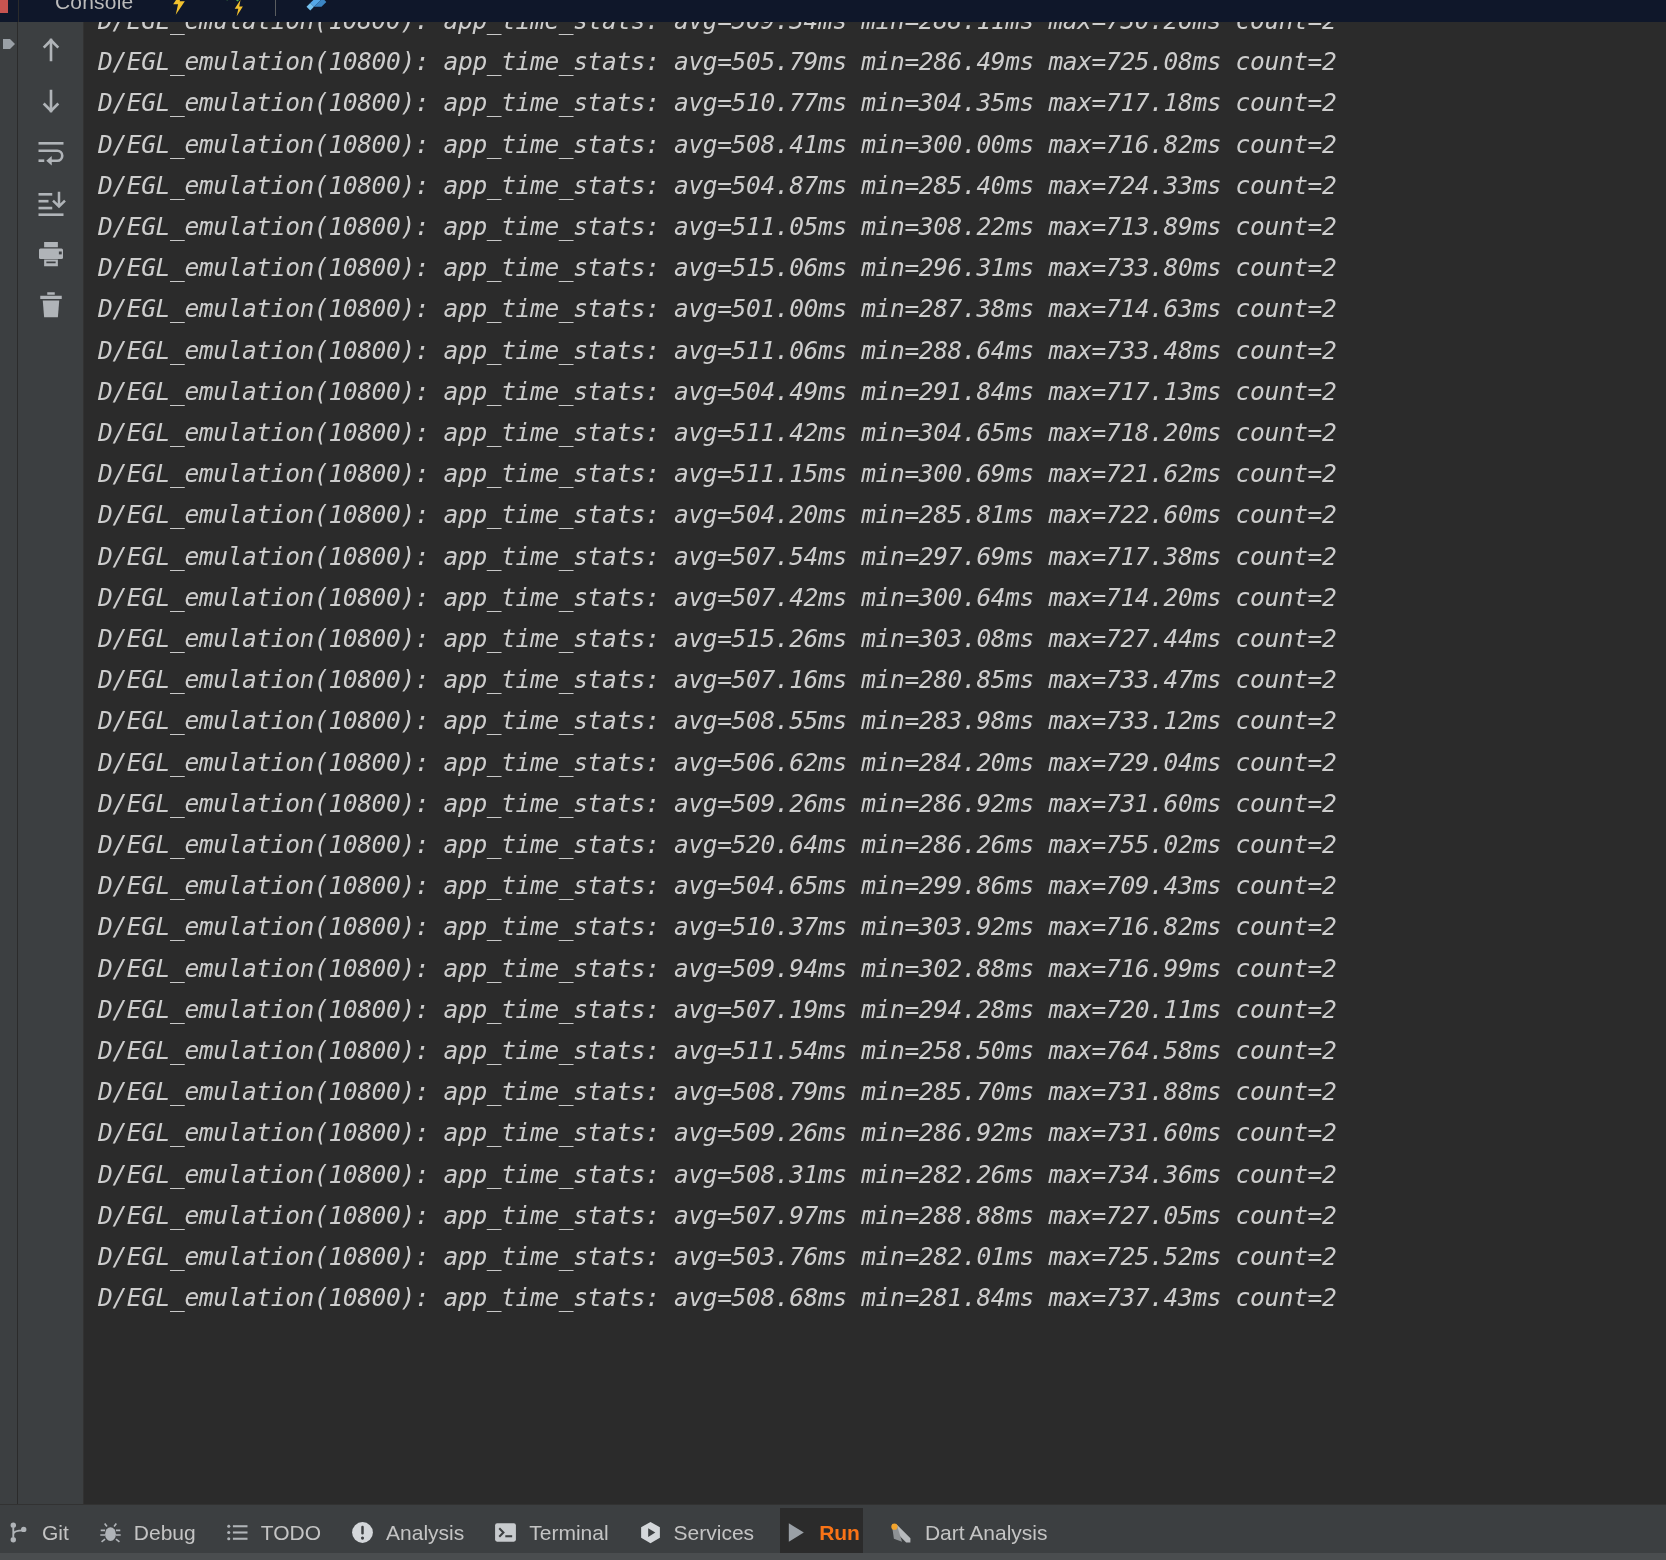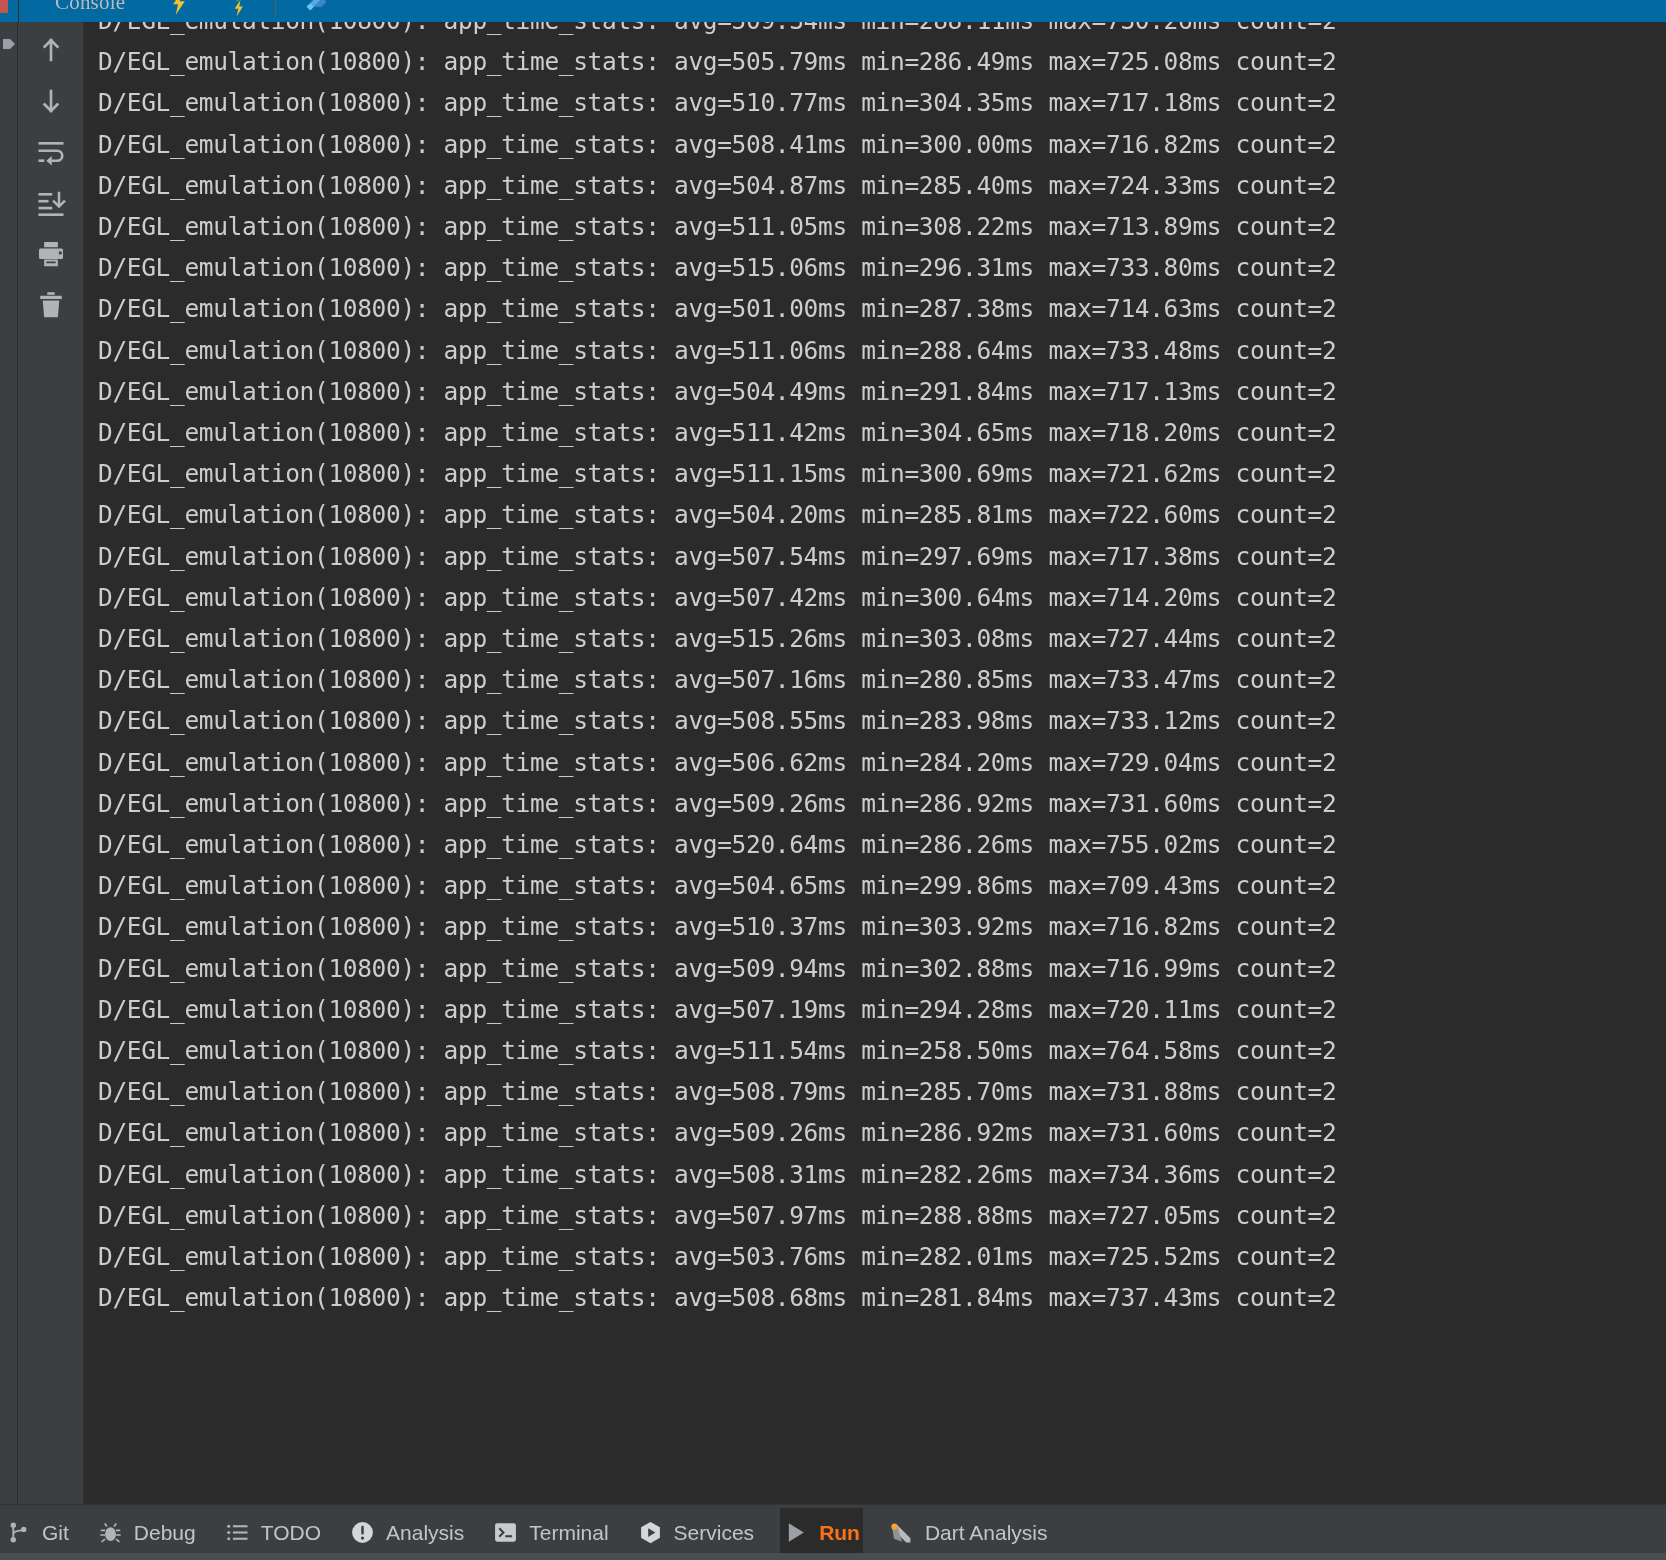--- a/index.html
+++ b/index.html
@@ -14,26 +14,25 @@
     width: 1666px; height: 1560px;
     background: #3c3f41;
     display: flex;
     flex-direction: column;
   }
 
   
   .top-strip {
     position: relative;
     height: 22px;
-    background: #0369a1;
+    background: #0f172a;
     flex: 0 0 22px;
     display: flex;
     align-items: flex-start;
     overflow: hidden;
-    font-family: Liberation Serif, serif;
   }
   .tab-red-marker {
     position: absolute;
     left: 0; top: 0;
     width: 8px; height: 13px;
     background: #c75450;
   }
   .tab-gutter-edge {
     position: absolute;
     left: 18px; top: 0;
@@ -128,20 +127,21 @@
     padding: 0 0 0 14px;
     overflow: hidden;
   }
   .log-line {
     font-family: "DejaVu Sans Mono", "Liberation Mono", monospace;
     font-size: 24.5px;
     line-height: 41.2px;
     color: #cdcdcd;
     white-space: pre;
     letter-spacing: -0.35px;
+    font-style: italic;
   }
   .log-line.partial-top { margin-top: -22px; }
 
   
   .status-bar {
     flex: 0 0 56px;
     background: #3c3f41;
     display: flex;
     align-items: center;
     position: relative;

